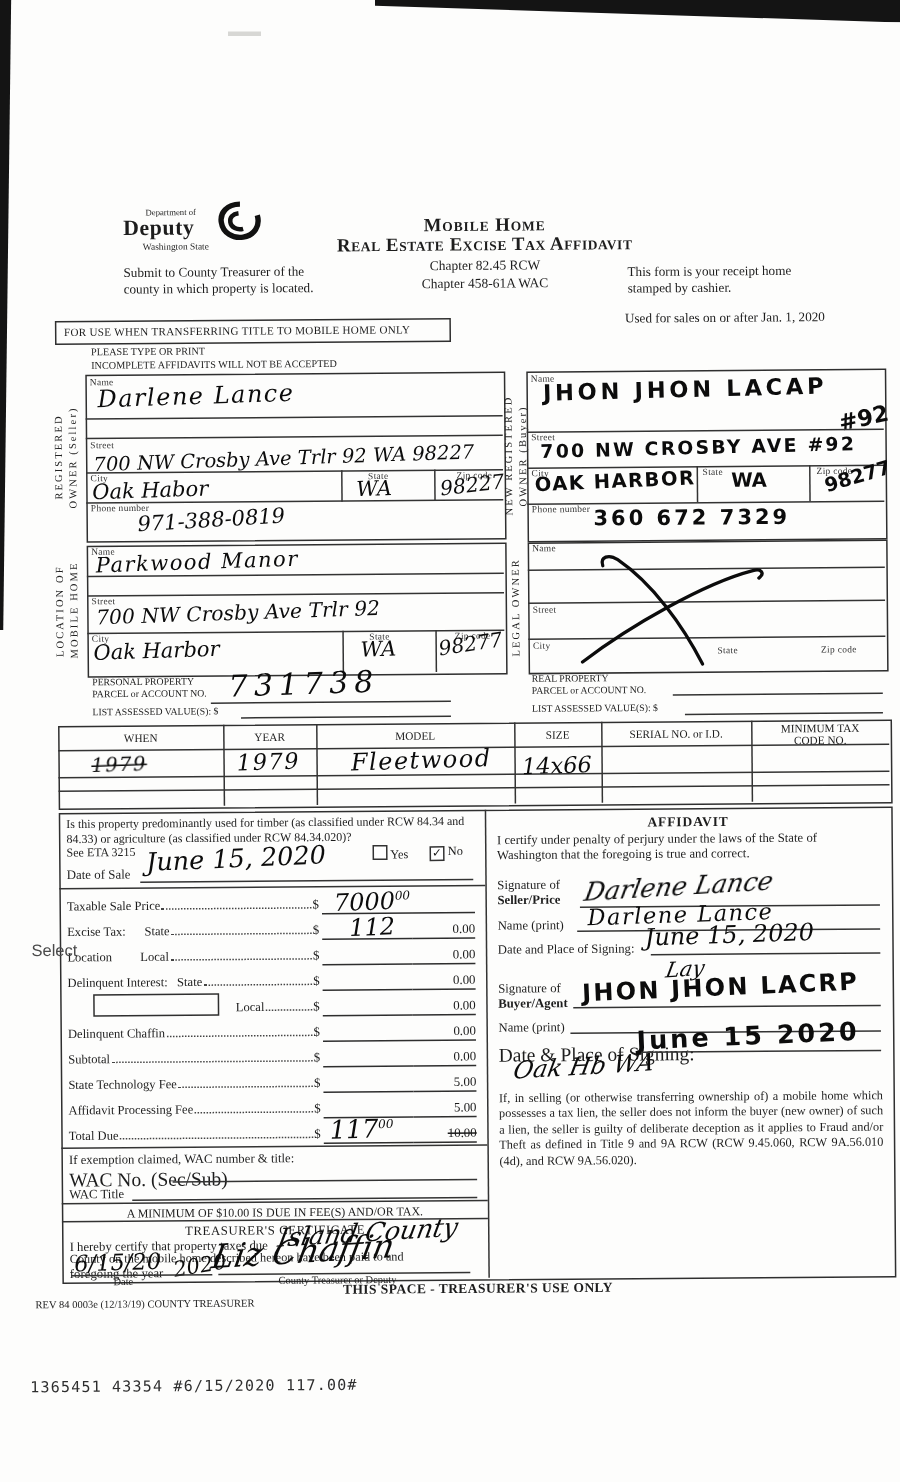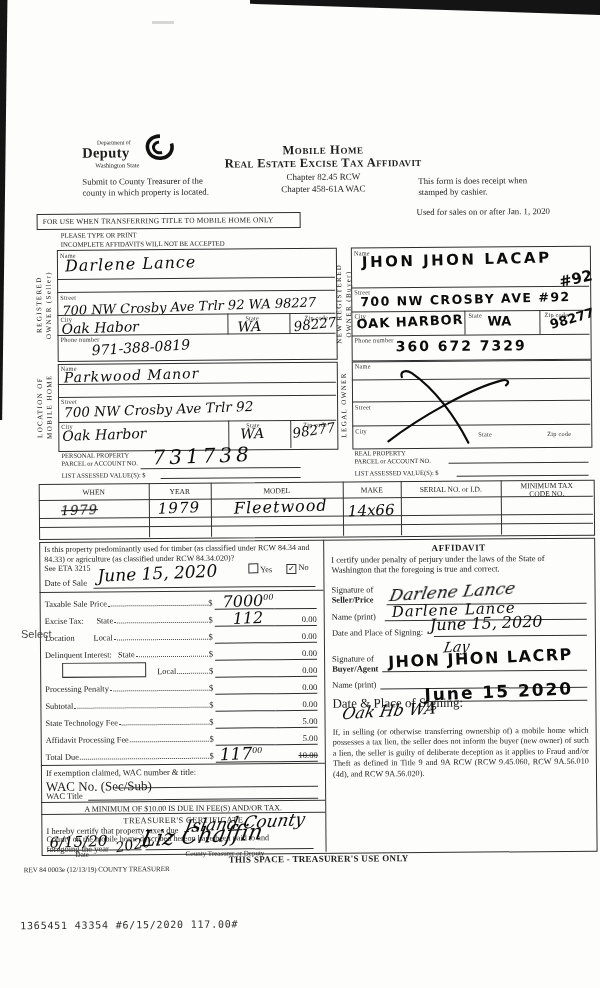--- a/index.html
+++ b/index.html
@@ -57,21 +57,21 @@
       <path d="M14 8 C10 8.5 8 11 8.5 14 C9 17.5 13 19.5 17 18.5" stroke="#111" stroke-width="3" fill="none"></path>
     </svg>
     <div class="t" style="left:84px;top:175px;font-size:8.8px;">Submit to County Treasurer of the</div>
     <div class="t" style="left:84px;top:186px;font-size:8.8px;">county in which property is located.</div>
 
     <div class="t b sc ctr" style="left:225px;top:143px;width:200px;font-size:12.5px;letter-spacing:.6px;">Mobile Home</div>
     <div class="t b sc ctr" style="left:195px;top:156px;width:260px;font-size:12.5px;letter-spacing:.4px;">Real Estate Excise Tax Affidavit</div>
     <div class="t ctr" style="left:225px;top:172px;width:200px;font-size:9px;">Chapter 82.45 RCW</div>
     <div class="t ctr" style="left:225px;top:184px;width:200px;font-size:9px;">Chapter 458-61A WAC</div>
 
-    <div class="t" style="left:420px;top:177px;font-size:8.8px;">This form is does receipt when</div>
+    <div class="t" style="left:420px;top:177px;font-size:8.8px;">This form is your receipt home</div>
     <div class="t" style="left:420px;top:188px;font-size:8.8px;">stamped by cashier.</div>
     <div class="t" style="left:418px;top:208px;font-size:8.8px;">Used for sales on or after Jan. 1, 2020</div>
 
     <div class="box" style="left:38px;top:212px;width:262px;height:14px;"></div>
     <div class="t" style="left:44px;top:215px;font-size:7.4px;letter-spacing:.2px;">FOR USE WHEN TRANSFERRING TITLE TO MOBILE HOME ONLY</div>
     <div class="t" style="left:62px;top:230px;font-size:6.8px;">PLEASE TYPE OR PRINT</div>
     <div class="t" style="left:62px;top:239px;font-size:6.8px;">INCOMPLETE AFFIDAVITS WILL NOT BE ACCEPTED</div>
 
     <div class="vlabel" style="left:36px;top:250px;height:106px;">REGISTERED
 OWNER (Seller)</div>
@@ -168,21 +168,21 @@
     <div class="ul" style="left:38px;top:516px;width:554px;"></div>
     <div class="ul" style="left:38px;top:525px;width:554px;"></div>
     <div class="vl" style="left:148px;top:482px;height:54px;"></div>
     <div class="vl" style="left:210px;top:482px;height:54px;"></div>
     <div class="vl" style="left:342px;top:482px;height:54px;"></div>
     <div class="vl" style="left:400px;top:482px;height:54px;"></div>
     <div class="vl" style="left:500px;top:482px;height:54px;"></div>
     <div class="t ctr" style="left:38px;top:486px;width:110px;font-size:7.5px;">WHEN</div>
     <div class="t ctr" style="left:148px;top:486px;width:62px;font-size:7.5px;">YEAR</div>
     <div class="t ctr" style="left:210px;top:486px;width:132px;font-size:7.5px;">MODEL</div>
-    <div class="t ctr" style="left:342px;top:486px;width:58px;font-size:7.5px;">MAKE</div>
+    <div class="t ctr" style="left:342px;top:486px;width:58px;font-size:7.5px;">SIZE</div>
     <div class="t ctr" style="left:400px;top:486px;width:100px;font-size:7.5px;">SERIAL NO. or I.D.</div>
     <div class="t ctr" style="left:500px;top:483px;width:92px;font-size:7.5px;">MINIMUM TAX</div>
     <div class="t ctr" style="left:500px;top:491px;width:92px;font-size:7.5px;">CODE NO.</div>
     <div class="t" style="left:60px;top:499px;"><span class="hw struck" style="font-size:13px;letter-spacing:1px;filter:blur(.4px);">1979</span></div>
     <div class="t" style="left:157px;top:498px;"><span class="hw" style="font-size:15px;letter-spacing:1px;">1979</span></div>
     <div class="t" style="left:233px;top:497px;"><span class="hw" style="font-size:16px;letter-spacing:1px;">Fleetwood</span></div>
     <div class="t" style="left:347px;top:502px;"><span class="hw" style="font-size:15px;">14x66</span></div>
 
     <div class="box" style="left:38px;top:540px;width:554px;height:312px;"></div>
     <div class="vl" style="left:322px;top:540px;height:312px;border-left-width:1.3px;"></div>
@@ -234,21 +234,21 @@
     </div>
     <div class="box" style="left:60px;top:661px;width:82px;height:13px;border-width:1px;"></div>
     <div class="fee" style="top:660px;">
       <span class="f-lbl" style="margin-left:112px;">Local</span>
       <span class="f-dots"></span>
       <span class="f-cur">$</span>
       <span class="f-line"></span>
       <span class="f-amt">0.00</span>
     </div>
     <div class="fee" style="top:677px;">
-      <span class="f-lbl">Processing Penalty</span>
+      <span class="f-lbl">Delinquent Chaffin</span>
       <span class="f-dots"></span>
       <span class="f-cur">$</span>
       <span class="f-line"></span>
       <span class="f-amt">0.00</span>
     </div>
     <div class="fee" style="top:694px;">
       <span class="f-lbl">Subtotal</span>
       <span class="f-dots"></span>
       <span class="f-cur">$</span>
       <span class="f-line"></span>

